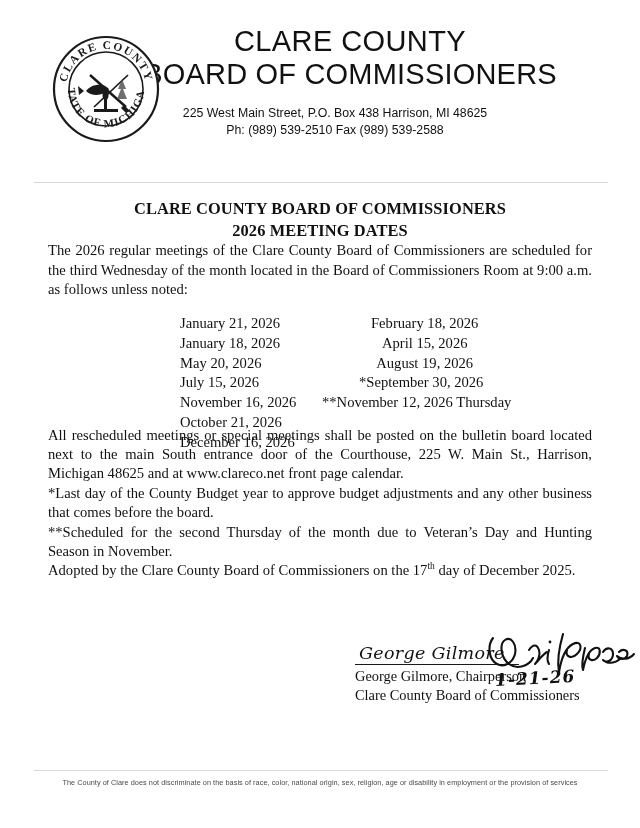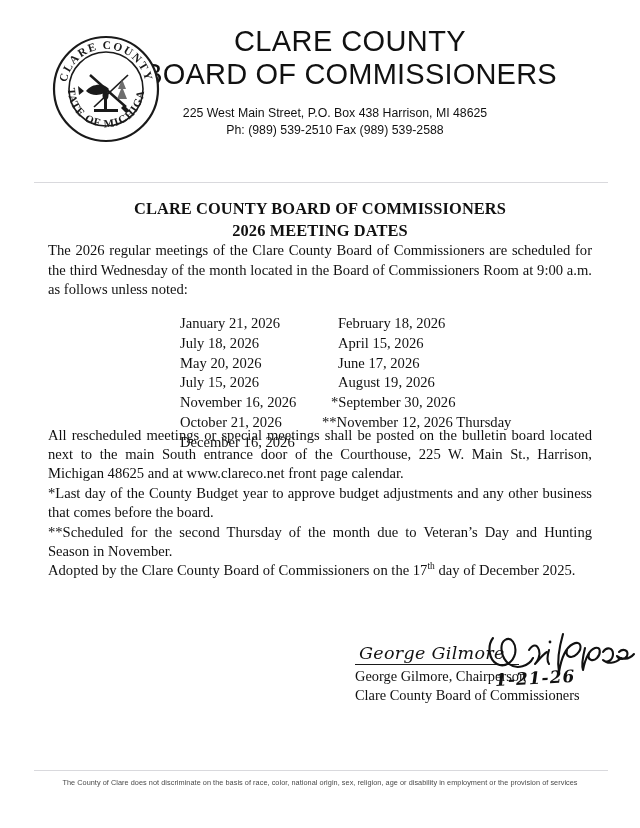--- a/index.html
+++ b/index.html
@@ -126,21 +126,21 @@
   }
   .date-col {
     position: absolute;
     top: 0;
     font-size: 14.6px;
     line-height: 1.37;
     white-space: nowrap;
   }
   .date-col-left  { left: 132px; }
   .date-col-right { left: 290px; }
-  .date-col-right .date-item { text-align: left; }
+  .date-col-right .date-item { text-align: center; }
   .date-item { display: block; }
   .date-item.marked { margin-left: -7px; }
   .date-item.marked2 { margin-left: -16px; }
 
   
   .signature-block {
     position: absolute;
     left: 355px;
     top: 643px;
     width: 250px;
@@ -257,31 +257,30 @@
     <div class="doc-title">
       <div>CLARE COUNTY BOARD OF COMMISSIONERS</div>
       <div>2026 MEETING DATES</div>
     </div>
 
     <p class="para para-intro">The 2026 regular meetings of the Clare County Board of Commissioners are scheduled for the third Wednesday of the month located in the Board of Commissioners Room at 9:00 a.m. as follows unless noted:</p>
 
     <div class="dates">
       <div class="date-col date-col-left">
           <span class="date-item">January 21, 2026</span>
-          <span class="date-item">July 18, 2026</span>
+          <span class="date-item">January 18, 2026</span>
           <span class="date-item">May 20, 2026</span>
           <span class="date-item">July 15, 2026</span>
           <span class="date-item">November 16, 2026</span>
           <span class="date-item">October 21, 2026</span>
           <span class="date-item">December 16, 2026</span>
         </div>
       <div class="date-col date-col-right">
           <span class="date-item">February 18, 2026</span>
           <span class="date-item">April 15, 2026</span>
-          <span class="date-item">June 17, 2026</span>
           <span class="date-item">August 19, 2026</span>
           <span class="date-item marked">*September 30, 2026</span>
           <span class="date-item marked2">**November 12, 2026 Thursday</span>
         </div>
     </div>
 
     <p class="para para-posting">All rescheduled meetings or special meetings shall be posted on the bulletin board located next to the main South entrance door of the Courthouse, 225 W. Main St., Harrison, Michigan 48625 and at www.clareco.net front page calendar.</p>
 
     <p class="para para-note1">*Last day of the County Budget year to approve budget adjustments and any other business that comes before the board.</p>
 

